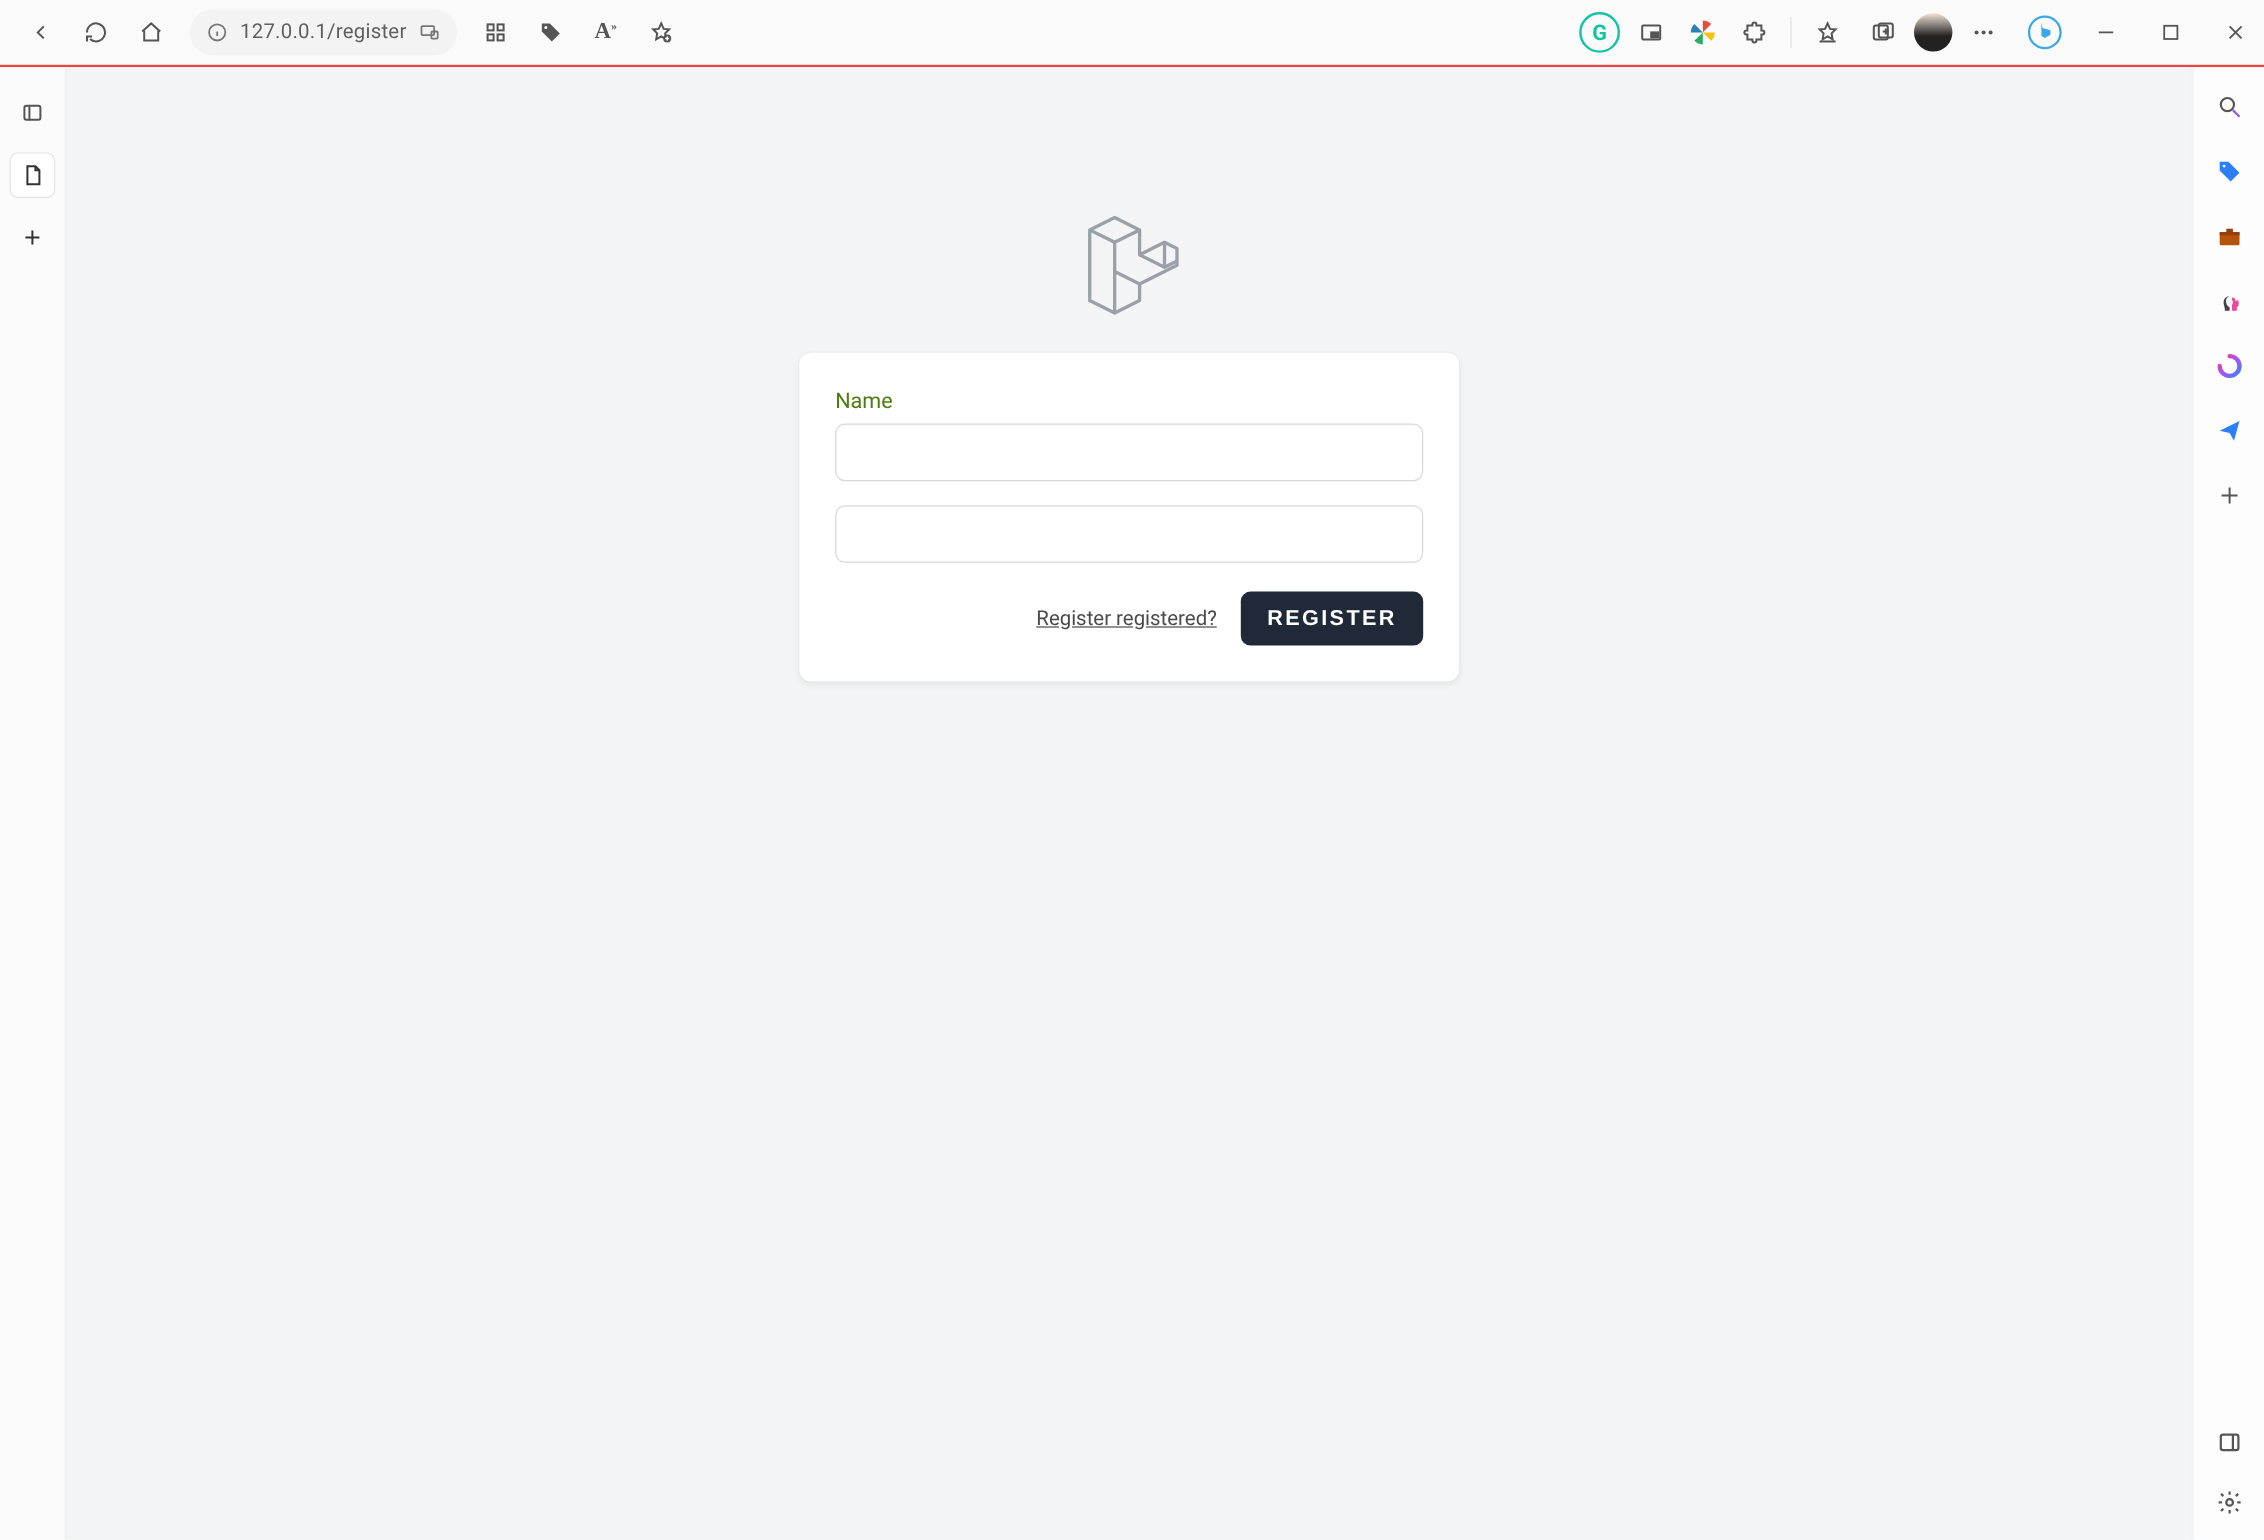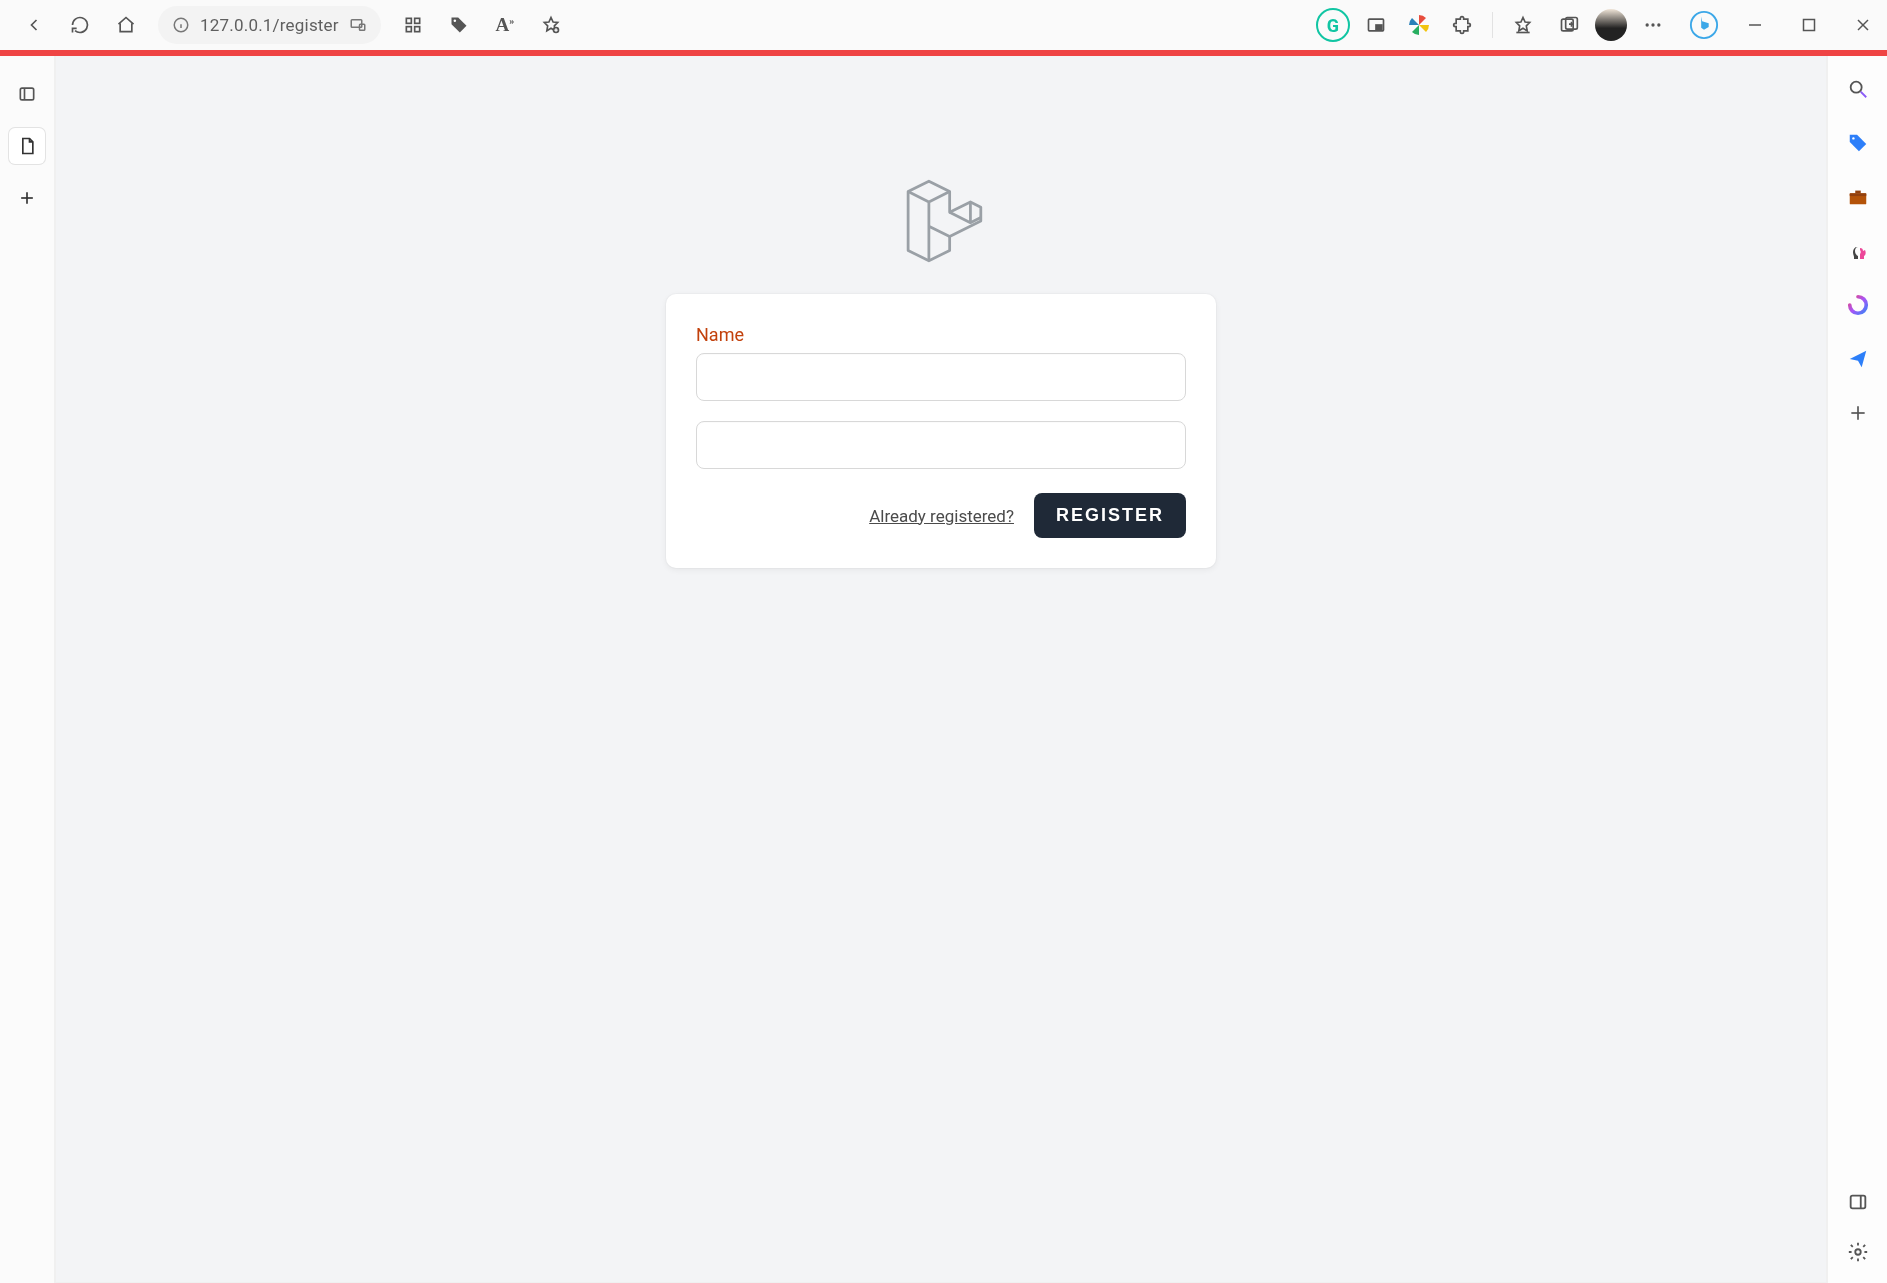--- a/index.html
+++ b/index.html
@@ -7,21 +7,21 @@
   body { background: #ffffff; overflow: hidden; }
 
   
   .browser-chrome {
     height: 56px;
     display: flex;
     align-items: center;
     padding: 0 14px;
     gap: 6px;
     background: #fafafa;
-    border-bottom: 6px solid #ef4444;
+    border-bottom: 2px solid #ef4444;
   }
   .chrome-btn {
     width: 40px; height: 40px;
     border-radius: 6px;
     display: flex; align-items: center; justify-content: center;
     color: #555;
   }
   .chrome-btn svg { width: 20px; height: 20px; }
   .url-bar {
     flex: 0 0 auto;
@@ -93,21 +93,21 @@
     background: #fff;
     border-radius: 10px;
     box-shadow: 0 2px 6px rgba(0,0,0,0.06), 0 0 0 1px rgba(0,0,0,0.02);
     padding: 30px;
   }
   .field { margin-bottom: 20px; }
   .field:last-of-type { margin-bottom: 0; }
   .field-label {
     display:block;
     font-size: 18px;
-    color: #c2410c;
+    color: #4d7c0f;
     margin-bottom: 8px;
     font-weight: 450;
   }
   .field-input {
     width: 100%;
     height: 48px;
     border: 1px solid #d8d8d8;
     border-radius: 8px;
     padding: 0 14px;
     font-size: 16px;
@@ -316,21 +316,21 @@
       <div class="card">
         <div class="field">
           <label class="field-label">Name</label>
           <input class="field-input" type="text" value="" style="">
         </div>
         <div class="field">
           <input class="field-input" type="password" value="" style="">
         </div>
 
         <div class="actions">
-          <a href="#" class="link-secondary">Already registered?</a>
+          <a href="#" class="link-secondary">Register registered?</a>
           <button class="btn-primary">Register</button>
         </div>
       </div>
     </div>
   </div>
 
   <div class="right-rail">
     <div class="ri">
       <svg viewBox="0 0 24 24" width="22" height="22" fill="none" stroke="#555" stroke-width="2">
           <circle cx="10" cy="10" r="6"></circle>

